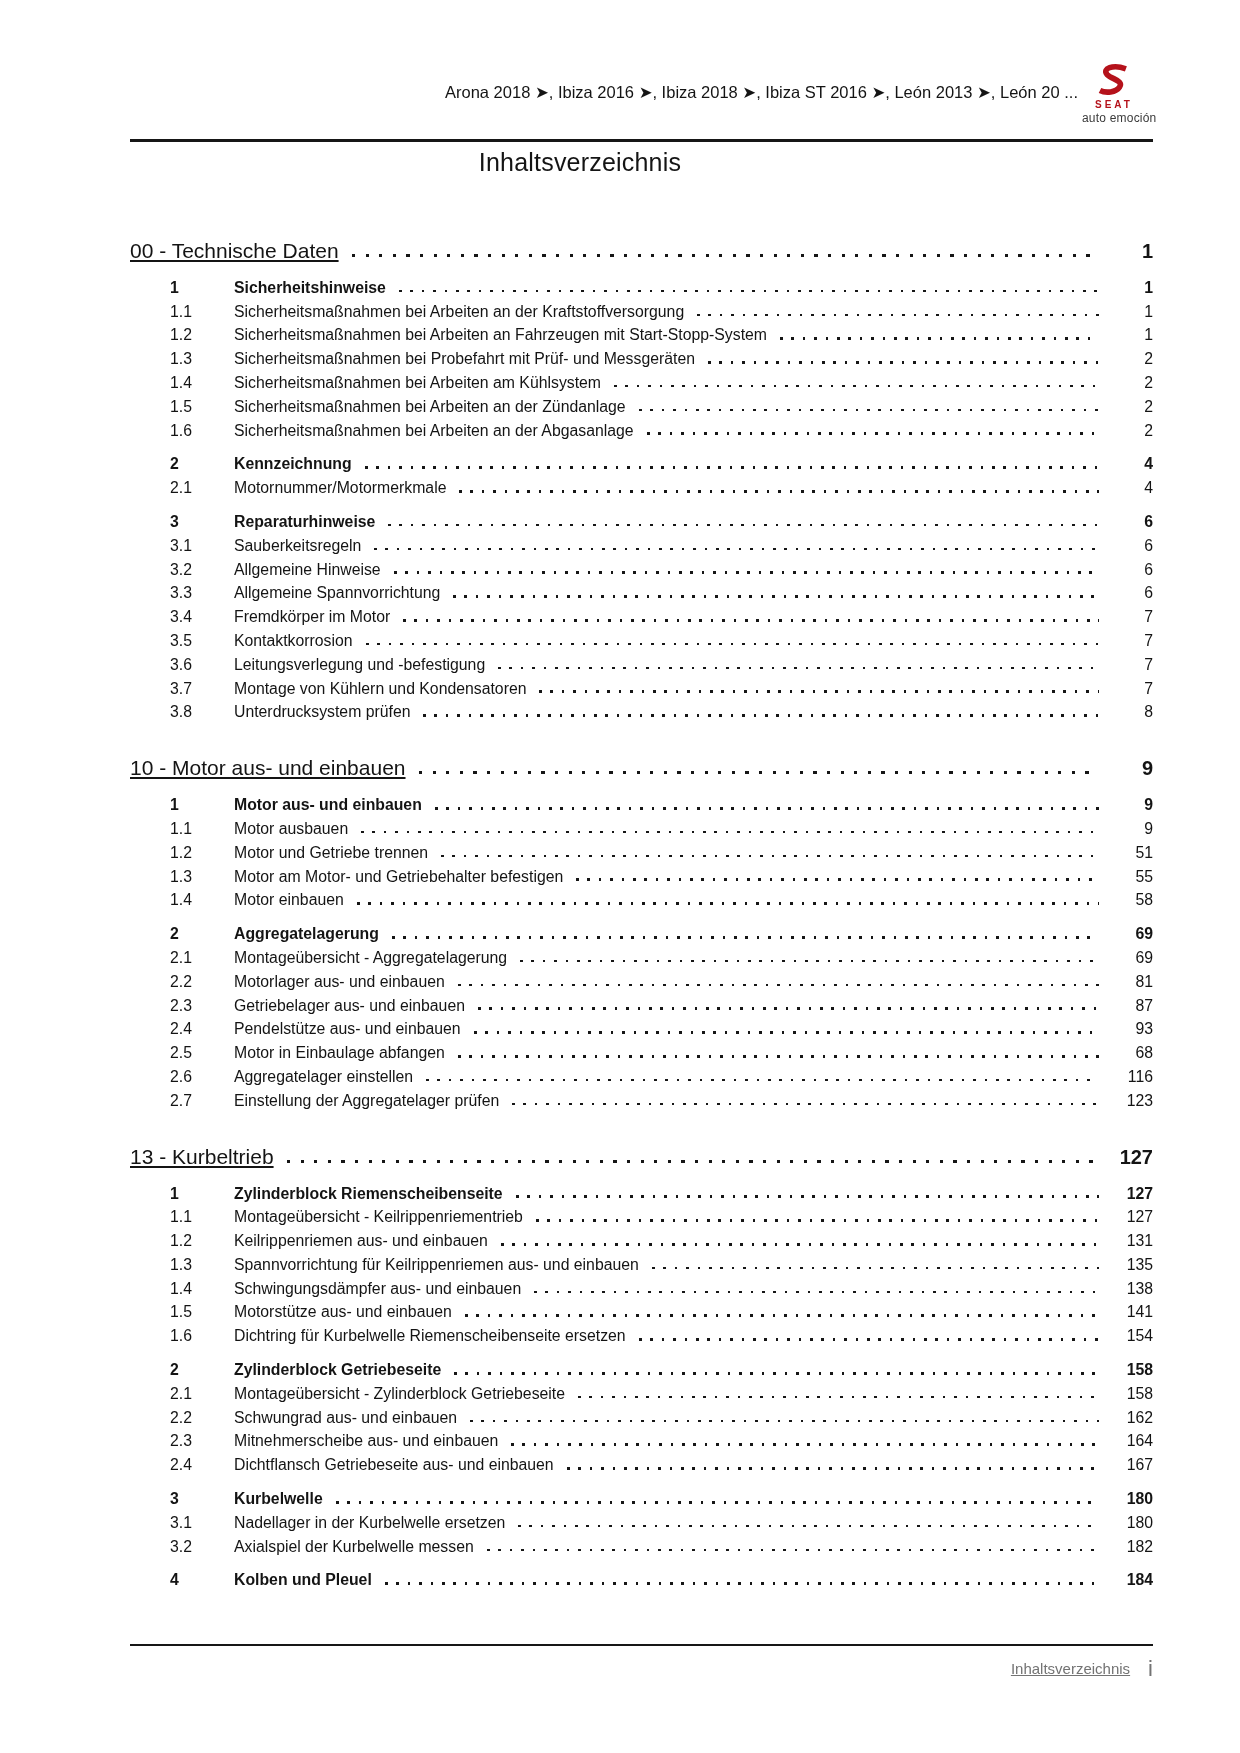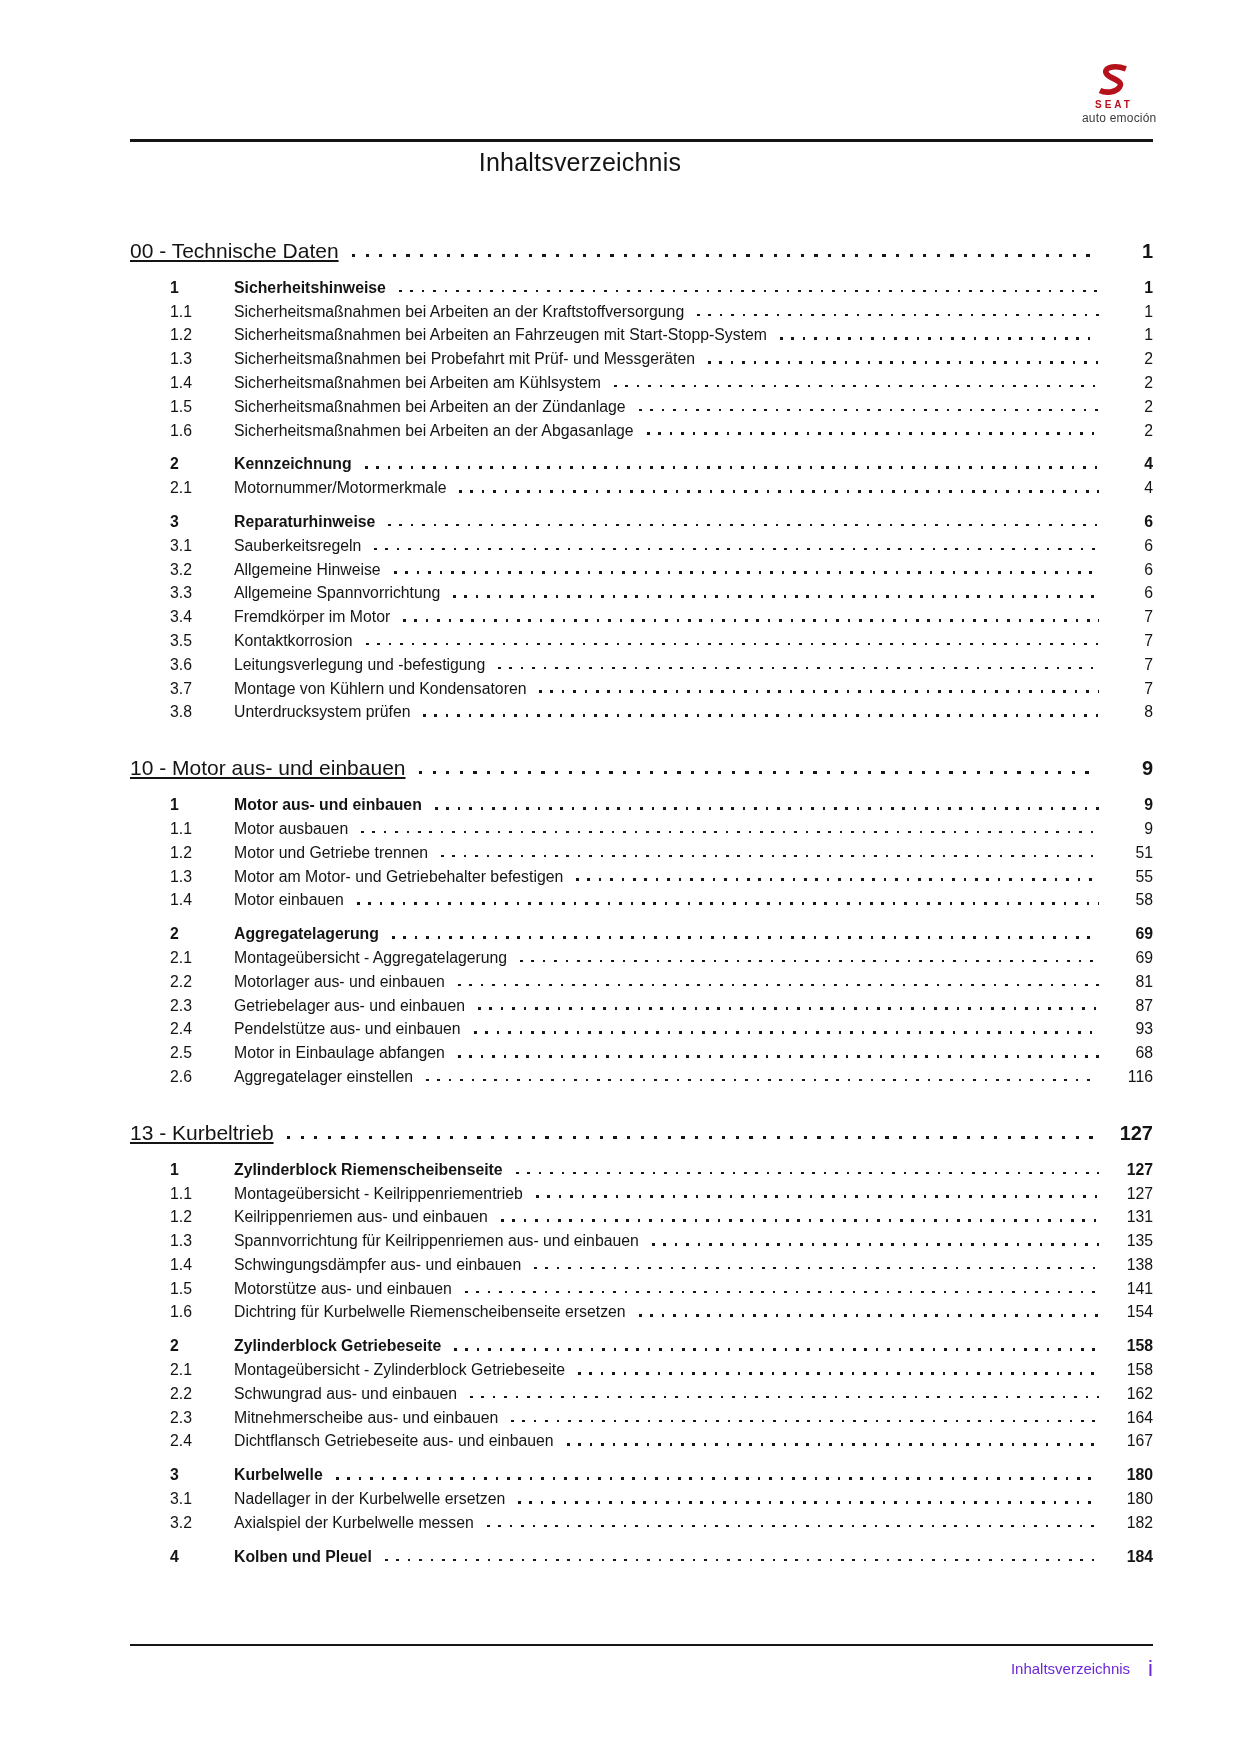--- a/index.html
+++ b/index.html
@@ -41,30 +41,31 @@
   }
   .leader-lg{
     height:3.2px;margin-bottom:6px;
     background-image:repeating-linear-gradient(to right,#161616 0 3.2px,transparent 3.2px 13.6px);
   }
   .pg{flex:none;min-width:46px;text-align:right;white-space:nowrap;}
   
   .footer-rule{position:absolute;top:1644px;left:130px;width:1023px;border-top:2.5px solid #161616;}
   .footer{
     position:absolute;top:1656px;left:130px;width:1023px;text-align:right;
-    font-size:15px;color:#6d28d9;
+    font-size:15px;color:#737373;text-decoration:underline;
   }
   .footer .roman{font-size:22px;margin-left:18px;vertical-align:-2px;}
 </style>
 </head>
 <body>
 
 <div class="page">
 
   <div class="header-text">
+    <div>Arona 2018 ➤, Ibiza 2016 ➤, Ibiza 2018 ➤, Ibiza ST 2016 ➤, León 2013 ➤, León 20 ...</div>
   </div>
 
   <div class="logo">
     <div class="logo-s">
       <svg width="42" height="36" viewBox="0 0 60 48" aria-hidden="true">
         <path d="M47 8 C28 1 13 8 20 16 C27 23 44 25 38 34 C33 42 18 43 10 39" fill="none" stroke="#b5121b" stroke-width="8" stroke-linecap="butt"></path>
       </svg>
     </div>
     <div class="logo-brand" style="color:#b5121b">SEAT</div>
     <div class="logo-tagline">auto emoción</div>
@@ -258,20 +259,26 @@
         <span class="e-title">Motor in Einbaulage abfangen</span>
         <span class="leader"></span>
         <span class="pg">68</span>
       </div>
       <div class="entry-row">
         <span class="num">2.6</span>
         <span class="e-title">Aggregatelager einstellen</span>
         <span class="leader"></span>
         <span class="pg">116</span>
       </div>
+      <div class="entry-row">
+        <span class="num">2.7</span>
+        <span class="e-title">Einstellung der Aggregatelager prüfen</span>
+        <span class="leader"></span>
+        <span class="pg">123</span>
+      </div>
       <div class="chapter-row">
         <span class="ch-title">13 - Kurbeltrieb</span>
         <span class="leader leader-lg"></span>
         <span class="pg ch-pg">127</span>
       </div>
       <div class="entry-row section">
         <span class="num">1</span>
         <span class="e-title">Zylinderblock Riemenscheibenseite</span>
         <span class="leader"></span>
         <span class="pg">127</span>

